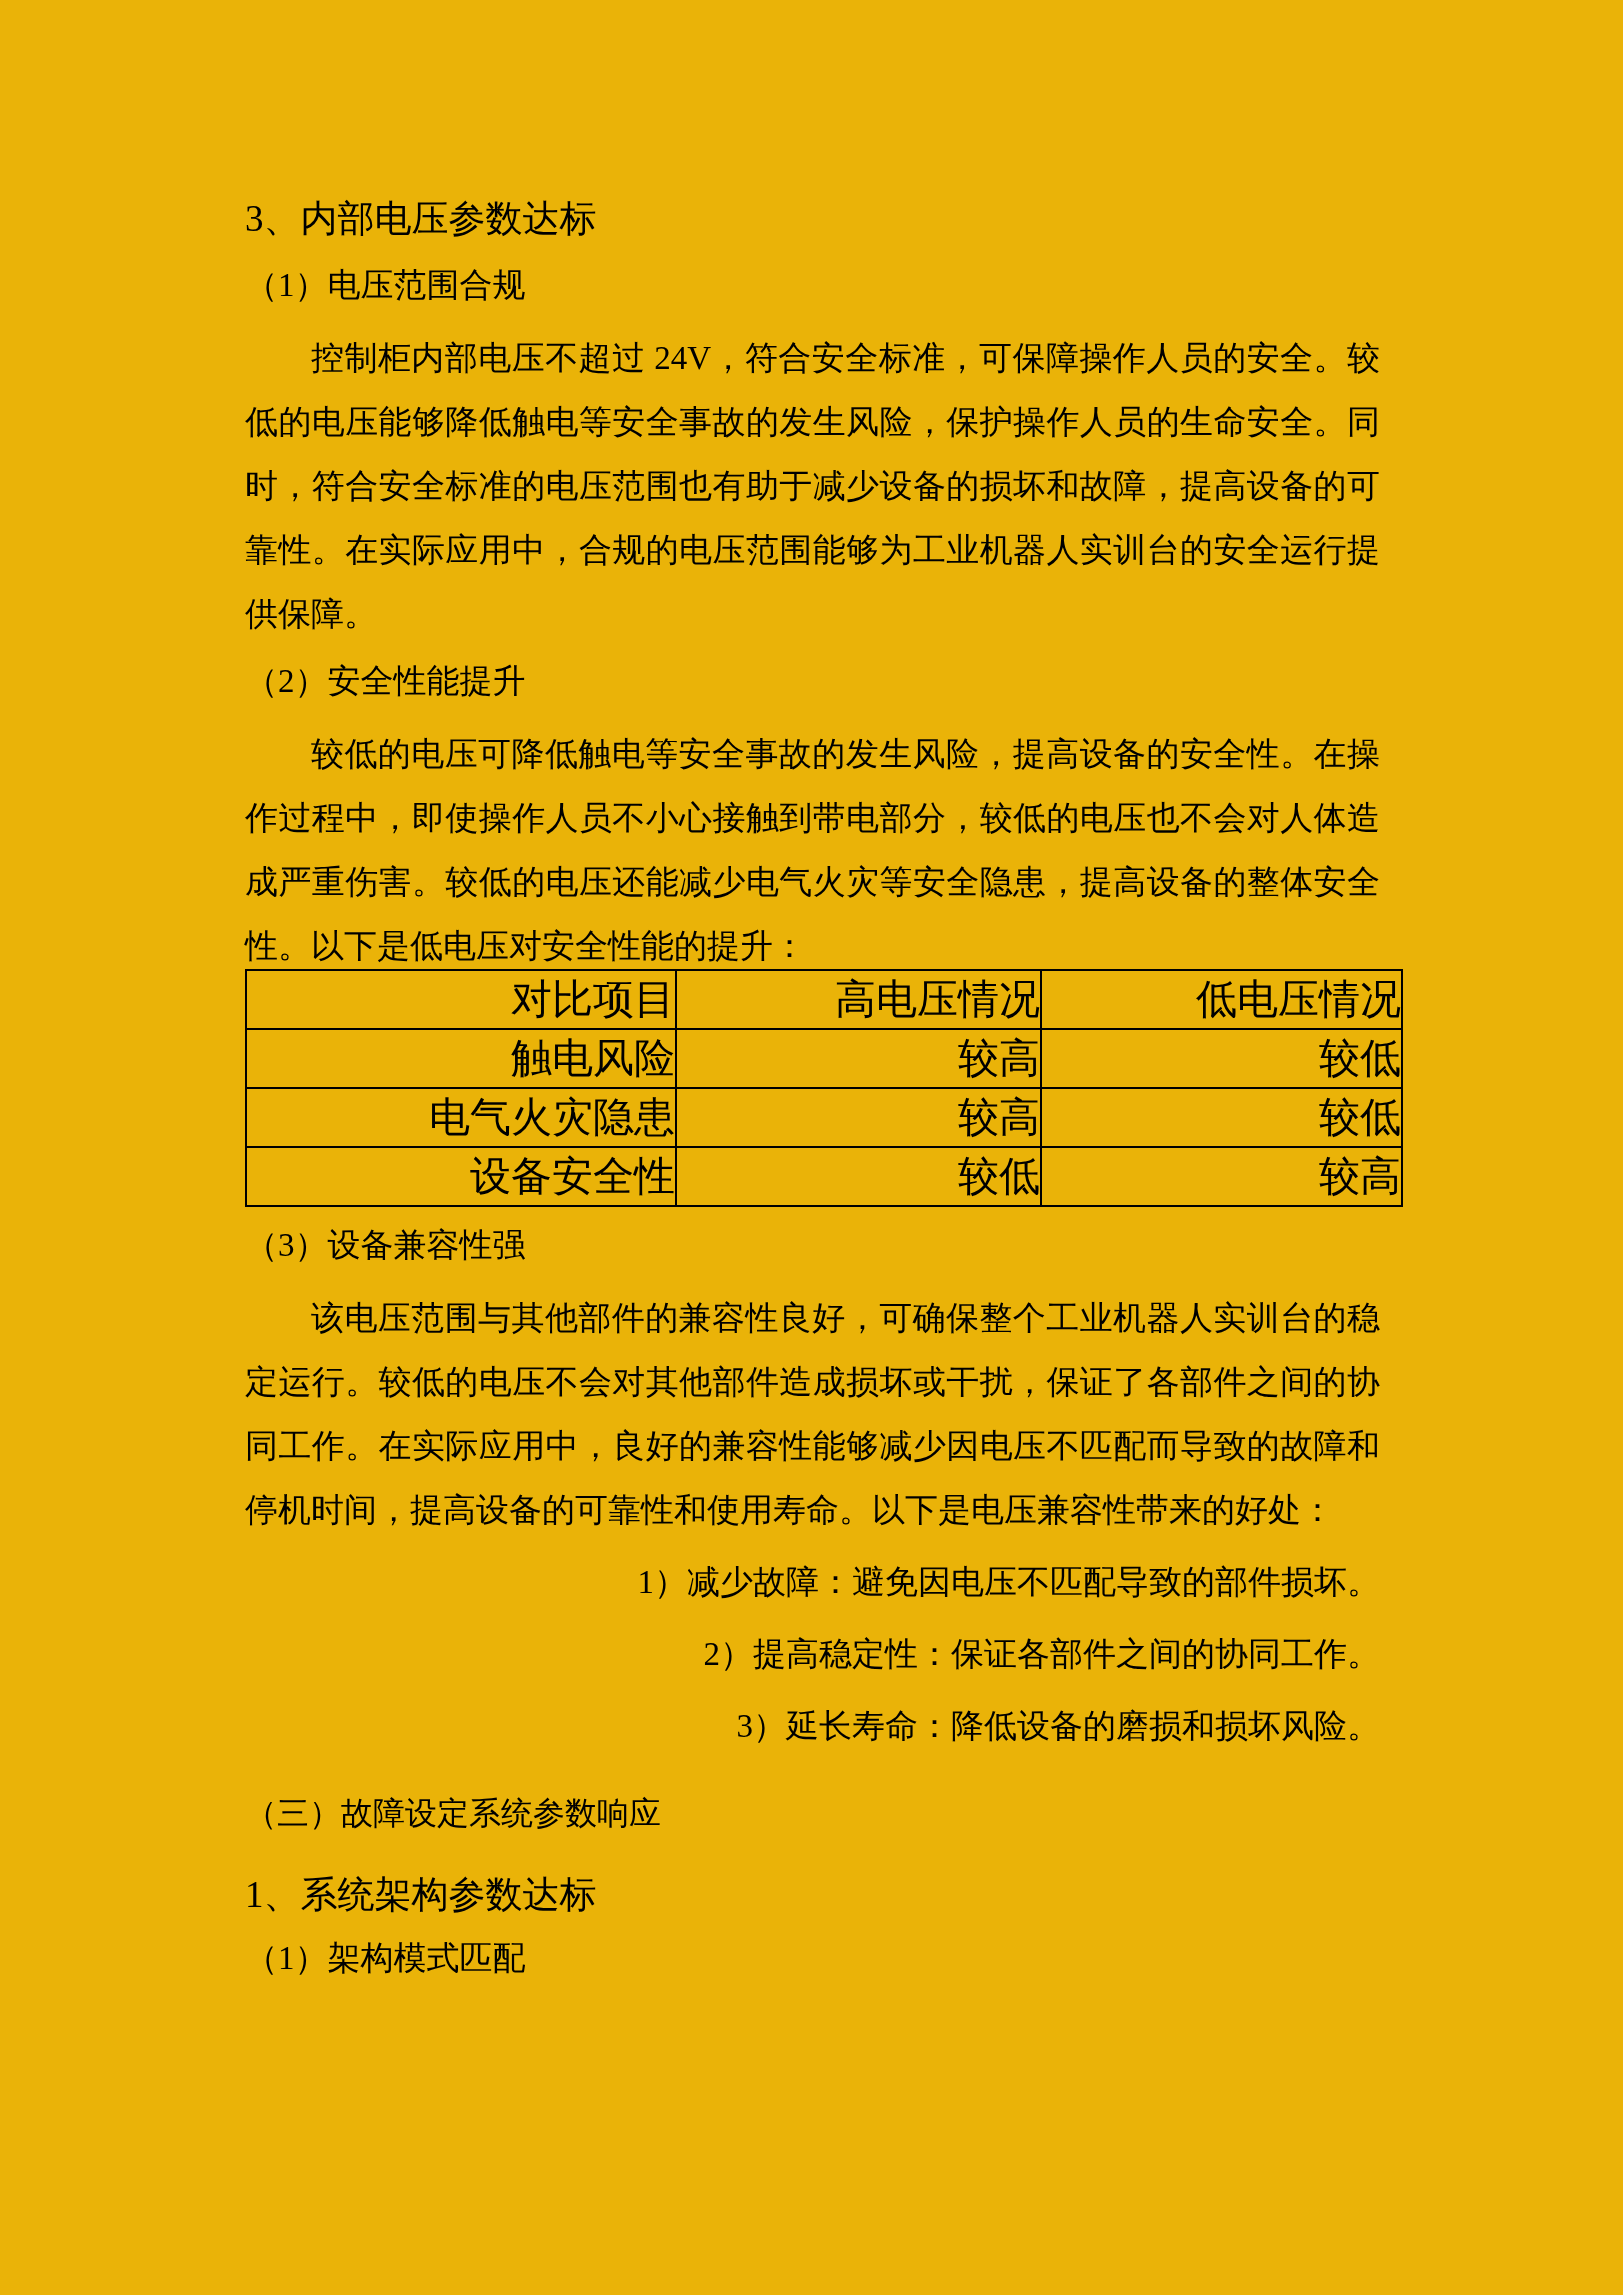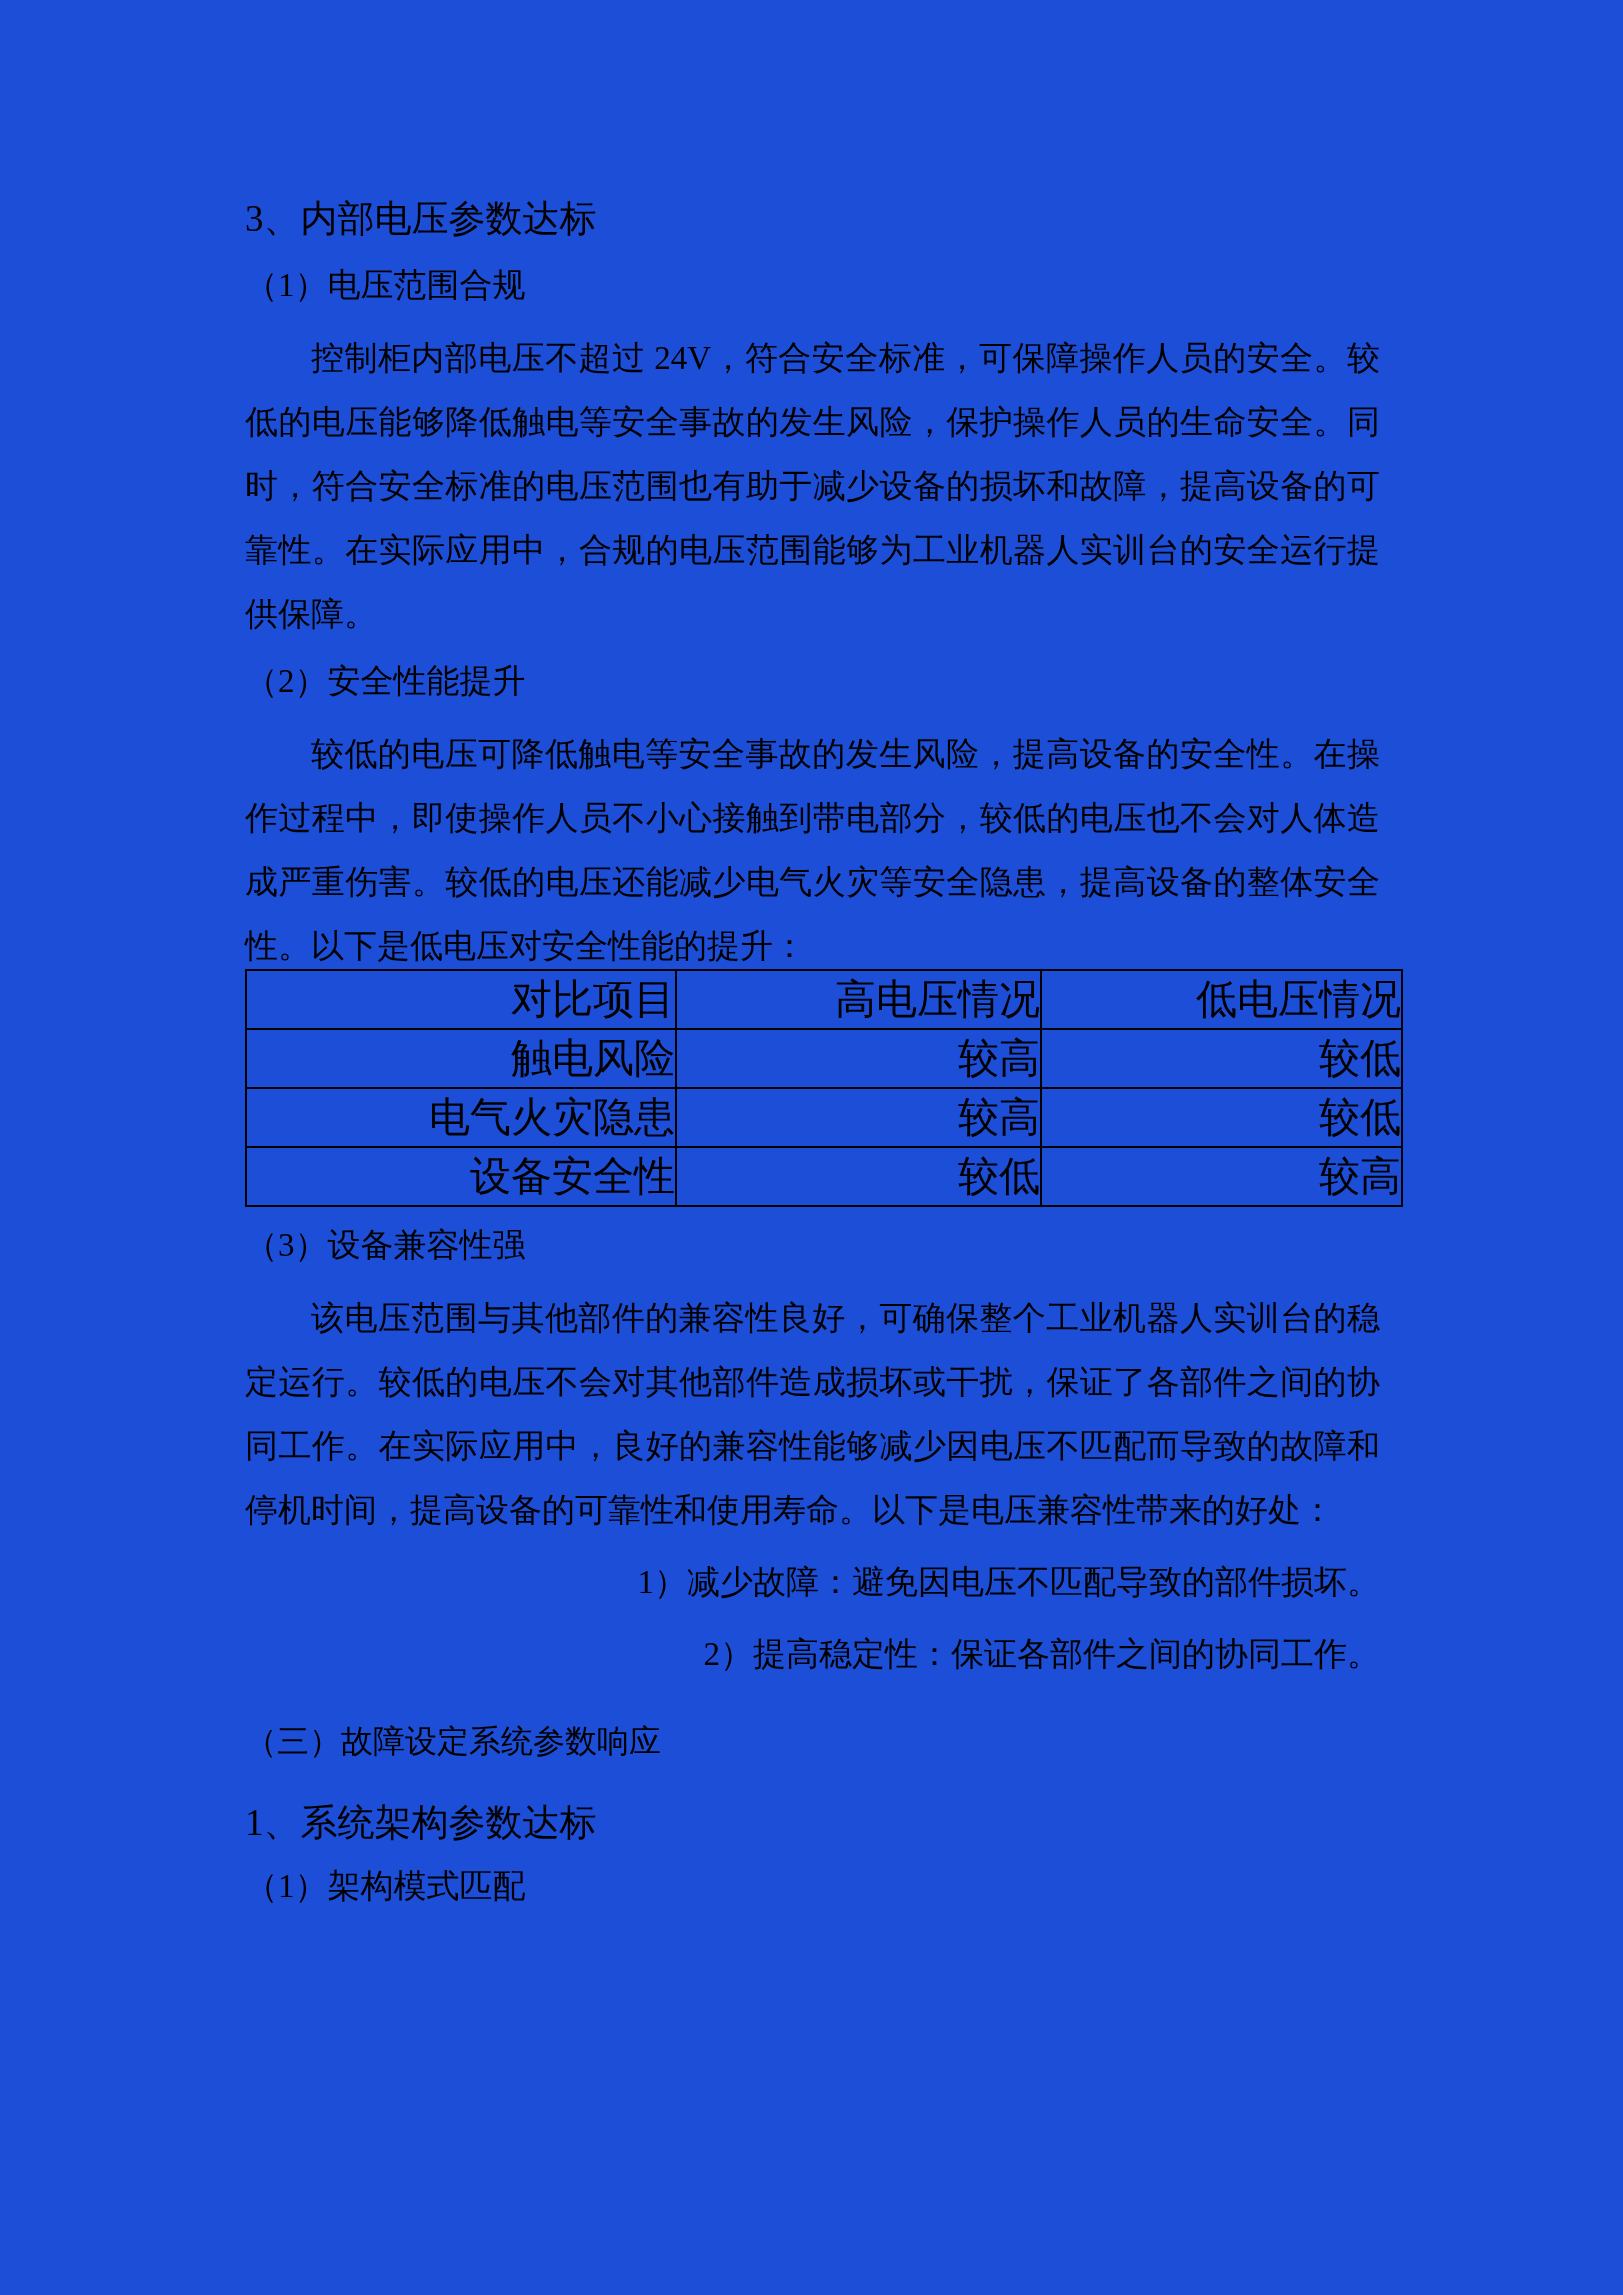--- a/index.html
+++ b/index.html
@@ -5,21 +5,21 @@
   html, body {
     margin: 0;
     padding: 0;
     background: #ffffff;
   }
   .page {
     position: relative;
     width: 1623px;
     height: 2295px;
     margin: 0 auto;
-    background: #1d4ed8;
+    background: #eab308;
     color: #000000;
     font-family: "Liberation Serif", "DejaVu Serif", serif;
     box-sizing: border-box;
     padding: 200px 243px 0 245px;
     overflow: hidden;
   }
   .h3 {
     font-size: 37px;
     line-height: 37px;
     font-weight: 400;
@@ -116,20 +116,21 @@
     </tr>
   </tbody>
     </table>
 
   <div class="sub sub3">（3）设备兼容性强</div>
 
   <div class="para">该电压范围与其他部件的兼容性良好，可确保整个工业机器人实训台的稳定运行。较低的电压不会对其他部件造成损坏或干扰，保证了各部件之间的协同工作。在实际应用中，良好的兼容性能够减少因电压不匹配而导致的故障和停机时间，提高设备的可靠性和使用寿命。以下是电压兼容性带来的好处：</div>
 
   <div class="list-item">1）减少故障：避免因电压不匹配导致的部件损坏。</div>
   <div class="list-item">2）提高稳定性：保证各部件之间的协同工作。</div>
+  <div class="list-item">3）延长寿命：降低设备的磨损和损坏风险。</div>
 
   <div class="h2">（三）故障设定系统参数响应</div>
 
   <div class="h3b">1、系统架构参数达标</div>
 
   <div class="sub sub4">（1）架构模式匹配</div>
 
 </div>
 
 

